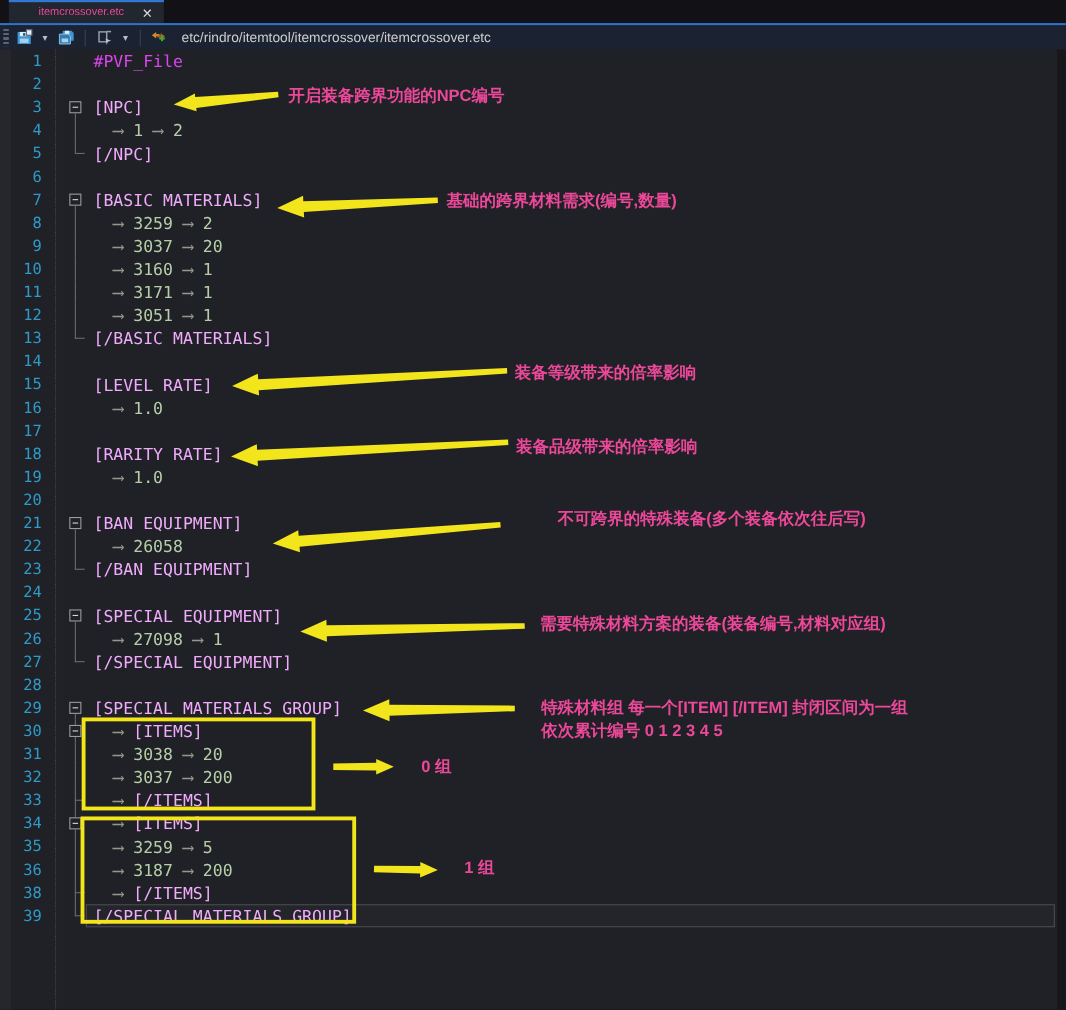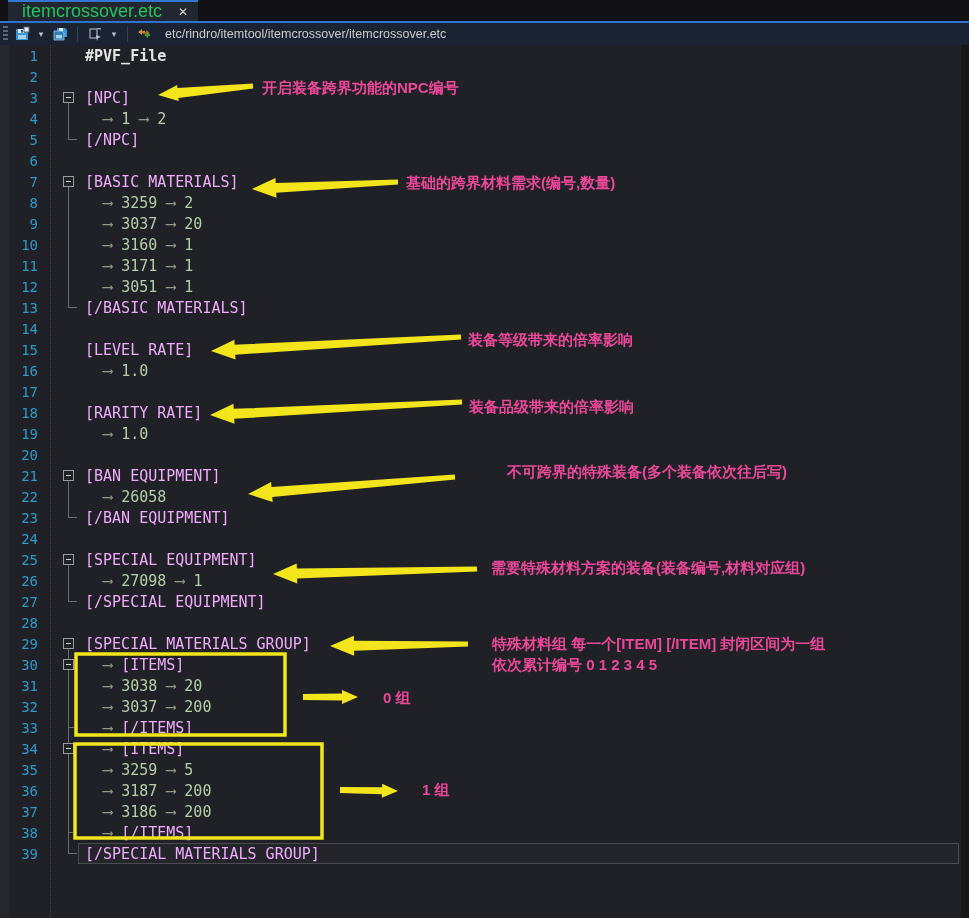--- a/index.html
+++ b/index.html
@@ -2,21 +2,21 @@
 <html><head>
 <meta charset="utf-8">
 <style>
   html,body{margin:0;padding:0;background:#101013;}
   #stage{position:relative;width:969px;height:918px;background:#202126;overflow:hidden;
          font-family:"Liberation Sans","DejaVu Sans",sans-serif;}
   
   .tabrow{position:absolute;left:0;top:0;right:0;height:21px;background:#121216;display:flex;}
   .tab{margin-left:8px;height:21px;display:flex;align-items:center;gap:16px;
        padding:0 10px 0 14px;background:#22262e;border-top:2px solid #3277d4;box-sizing:border-box;}
-  .tab-title{color:#22c55e;font-size:18px;}
+  .tab-title{color:#ec4899;font-size:10px;margin-left:13px;}
   .tab-close{color:#d8d8d8;font-size:12px;line-height:1;cursor:pointer;}
   .bluesep{position:absolute;left:0;top:21px;right:0;height:2px;background:#2f73d2;}
   
   .toolbar{position:absolute;left:0;top:23px;right:0;height:22px;background:#1b2231;
            display:flex;align-items:center;gap:5px;padding-left:3px;box-sizing:border-box;}
   .grip{width:5px;height:16px;background:repeating-linear-gradient(to bottom,#5f6474 0 2px,transparent 2px 4px);}
   .tbtn{display:flex;align-items:center;justify-content:center;width:18px;height:18px;flex:none;}
   .chev{color:#b9bec9;font-size:9px;width:10px;text-align:center;}
   .tsep{width:1px;height:15px;background:#3a4152;margin:0 3px;}
   .pathtxt{color:#cdcdcd;font-size:12.5px;margin-left:6px;white-space:nowrap;}
@@ -31,21 +31,21 @@
   .gut{width:36px;height:21px;position:relative;flex:none;}
   .vseg{position:absolute;left:22px;width:1px;background:#6a6a70;}
   .tick{position:absolute;left:22px;top:10px;width:9px;height:1px;background:#6a6a70;}
   .fbox{position:absolute;left:17px;top:5px;width:11px;height:11px;border:1px solid #9a9aa0;
         background:#212226;box-sizing:border-box;cursor:pointer;}
   .fbox::after{content:'';position:absolute;left:2px;right:2px;top:4px;height:1px;background:#d6d6d6;}
   .code{font:15px "DejaVu Sans Mono","DejaVu Sans",monospace;white-space:pre;padding-left:3px;}
   .tk-t{color:#f0abfc;}
   .tk-n{color:#b5cea8;}
   .tk-a{color:#8f9a8c;}
-  .tk-c{color:#e5e5e5;font-weight:bold;text-align:right;}
+  .tk-c{color:#d946ef;font-weight:normal;text-align:right;}
   .curbox{position:absolute;left:78px;right:10px;top:0;bottom:0;border:1px solid #4a4a50;
           background:rgba(255,255,255,0.02);pointer-events:none;}
   
   #overlay{position:absolute;left:0;top:0;width:969px;height:918px;pointer-events:none;}
   .anno-label{position:absolute;color:#ec4899;font-weight:bold;font-size:15px;line-height:21px;
               white-space:pre-line;pointer-events:none;}
 </style>
 </head>
 <body>
 
@@ -335,27 +335,20 @@
             <div class="vseg" style="top: 0px; bottom: 0px;"></div>
           </div>
           <div class="code"><span class="tk-a">  ⟶ </span><span class="tk-n">3259</span><span class="tk-a"> ⟶ </span><span class="tk-n">5</span></div>
         </div>
         <div class="line">
           <div class="ln">36</div>
           <div class="gut">
             <div class="vseg" style="top: 0px; bottom: 0px;"></div>
           </div>
           <div class="code"><span class="tk-a">  ⟶ </span><span class="tk-n">3187</span><span class="tk-a"> ⟶ </span><span class="tk-n">200</span></div>
-        </div>
-        <div class="line">
-          <div class="ln">37</div>
-          <div class="gut">
-            <div class="vseg" style="top: 0px; bottom: 0px;"></div>
-          </div>
-          <div class="code"><span class="tk-a">  ⟶ </span><span class="tk-n">3186</span><span class="tk-a"> ⟶ </span><span class="tk-n">200</span></div>
         </div>
         <div class="line">
           <div class="ln">38</div>
           <div class="gut">
             <div class="vseg" style="top: 0px; bottom: 0px;"></div>
             <div class="tick"></div>
           </div>
           <div class="code"><span class="tk-a">  ⟶ </span><span class="tk-t">[/ITEMS]</span></div>
         </div>
         <div class="line">

